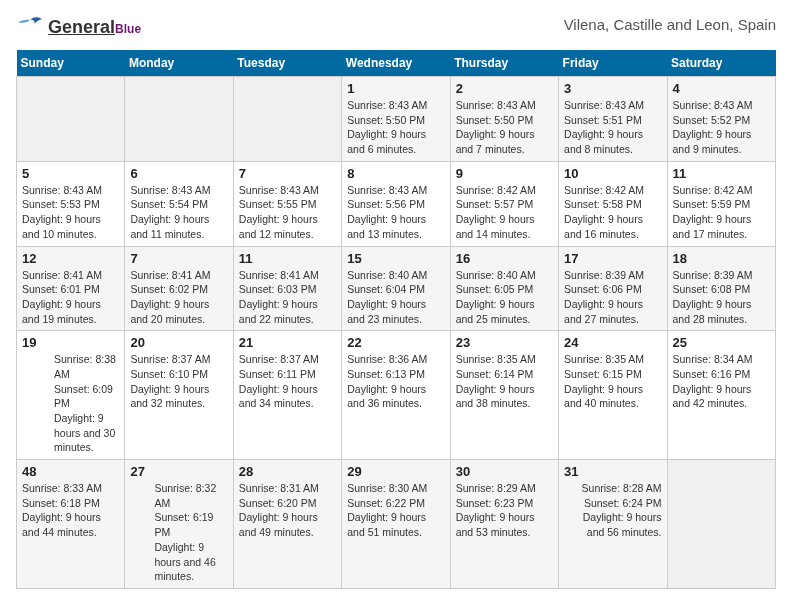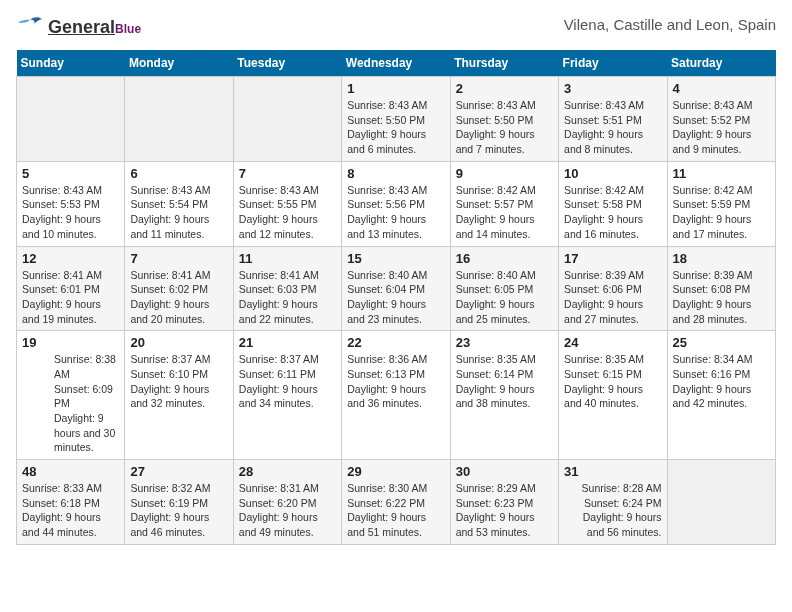--- a/index.html
+++ b/index.html
@@ -283,21 +283,21 @@
       </tr>
       <tr>
         <td>
           <div class="day-num">48</div>
           <div class="day-info" style="white-space: pre-line;">Sunrise: 8:33 AM
 Sunset: 6:18 PM
 Daylight: 9 hours and 44 minutes.</div>
         </td>
         <td>
           <div class="day-num">27</div>
-          <div class="day-info" style="white-space: pre-line;">Sunrise: 8:32 AM
+          <div class="day-info" style="white-space: pre-line; margin-left: 24px;">Sunrise: 8:32 AM
 Sunset: 6:19 PM
 Daylight: 9 hours and 46 minutes.</div>
         </td>
         <td>
           <div class="day-num">28</div>
           <div class="day-info" style="white-space: pre-line;">Sunrise: 8:31 AM
 Sunset: 6:20 PM
 Daylight: 9 hours and 49 minutes.</div>
         </td>
         <td>

